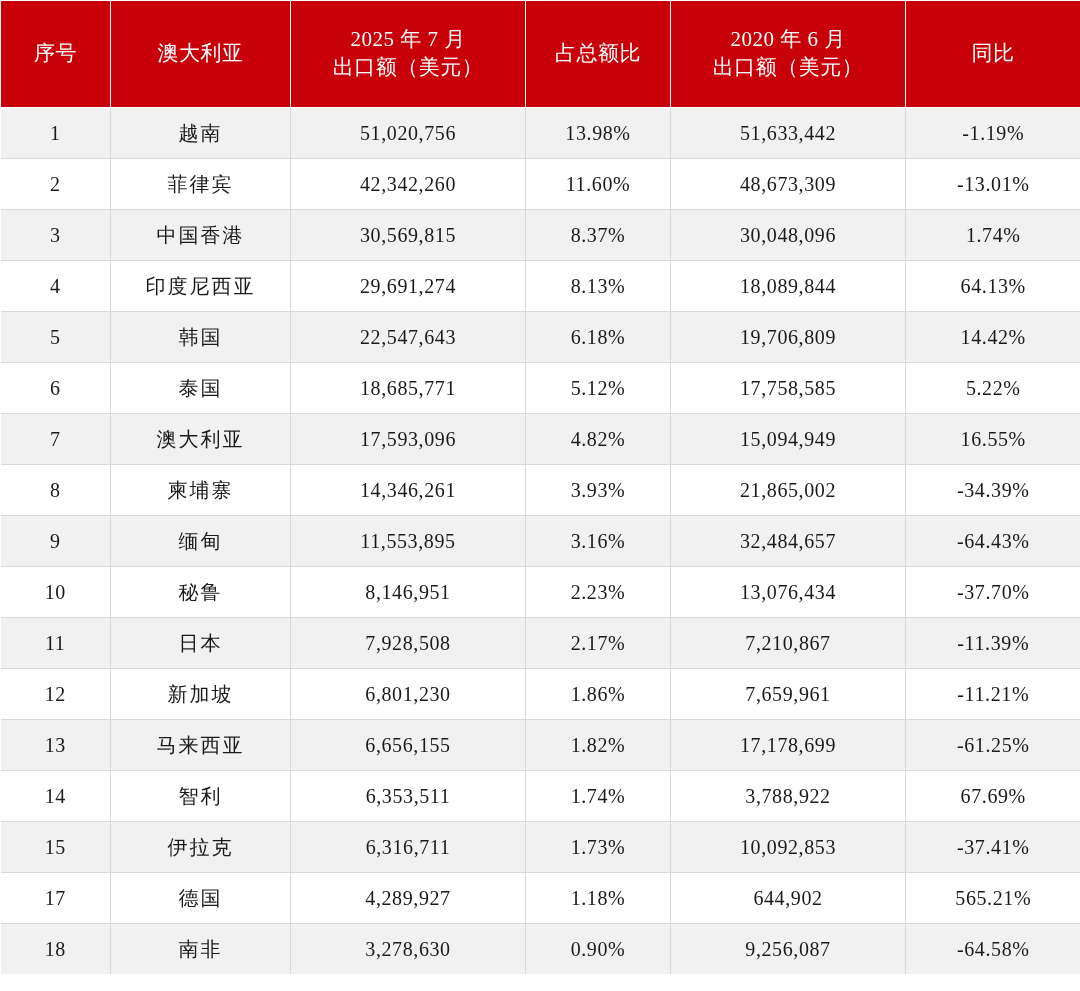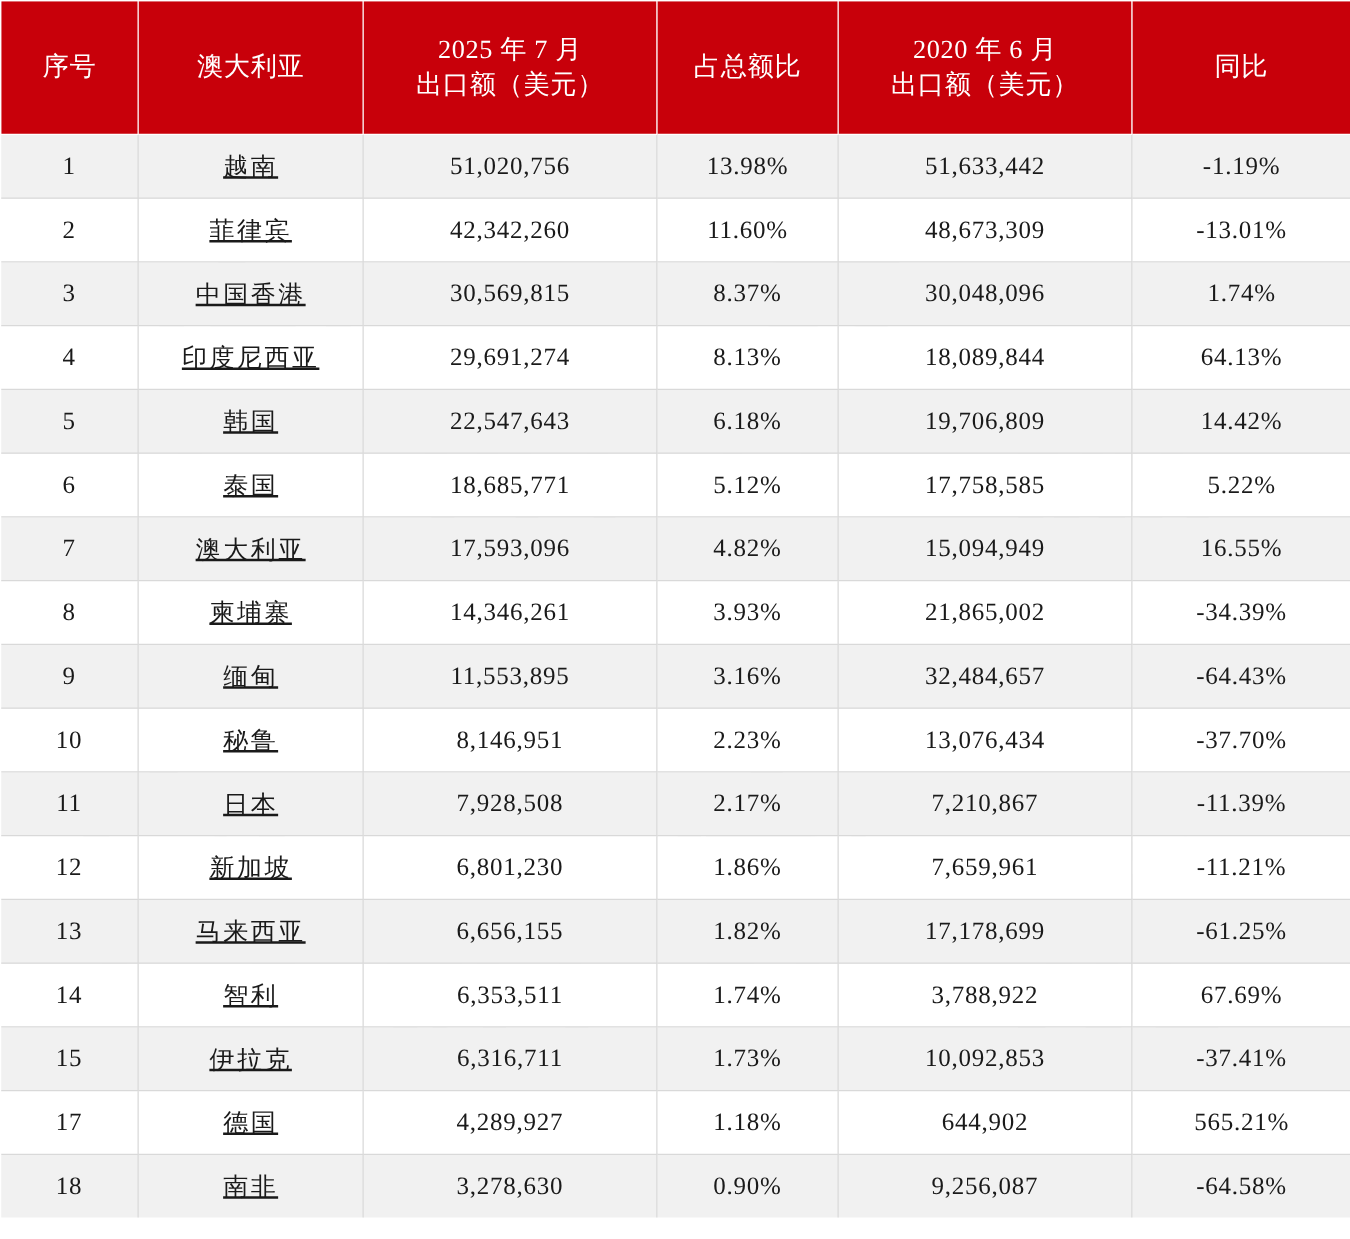--- a/index.html
+++ b/index.html
@@ -66,21 +66,21 @@
     padding: 3px 4px;
     border-bottom: 1px solid #d9d9d9;
     border-right: 1px solid #d9d9d9;
     letter-spacing: 0.6px;
     background: transparent;
   }
   tbody tr td:last-child { border-right: none; text-align: center; }
   tbody tr:nth-child(odd) { background: #F1F1F1; }
   tbody tr:nth-child(even) { background: #FFFFFF; }
   tbody tr:last-child td { border-bottom: none; }
-  td.name-cell { letter-spacing: 2px; text-decoration: underline; }
+  td.name-cell { letter-spacing: 2px; }
   .col-1 { width: 110px; }
   .col-2 { width: 180px; }
   .col-3 { width: 235px; }
   .col-4 { width: 145px; }
   .col-5 { width: 235px; }
   .col-6 { width: 175px; }
   .hdr-line { display: block; }
 </style>
 </head>
 <body>

